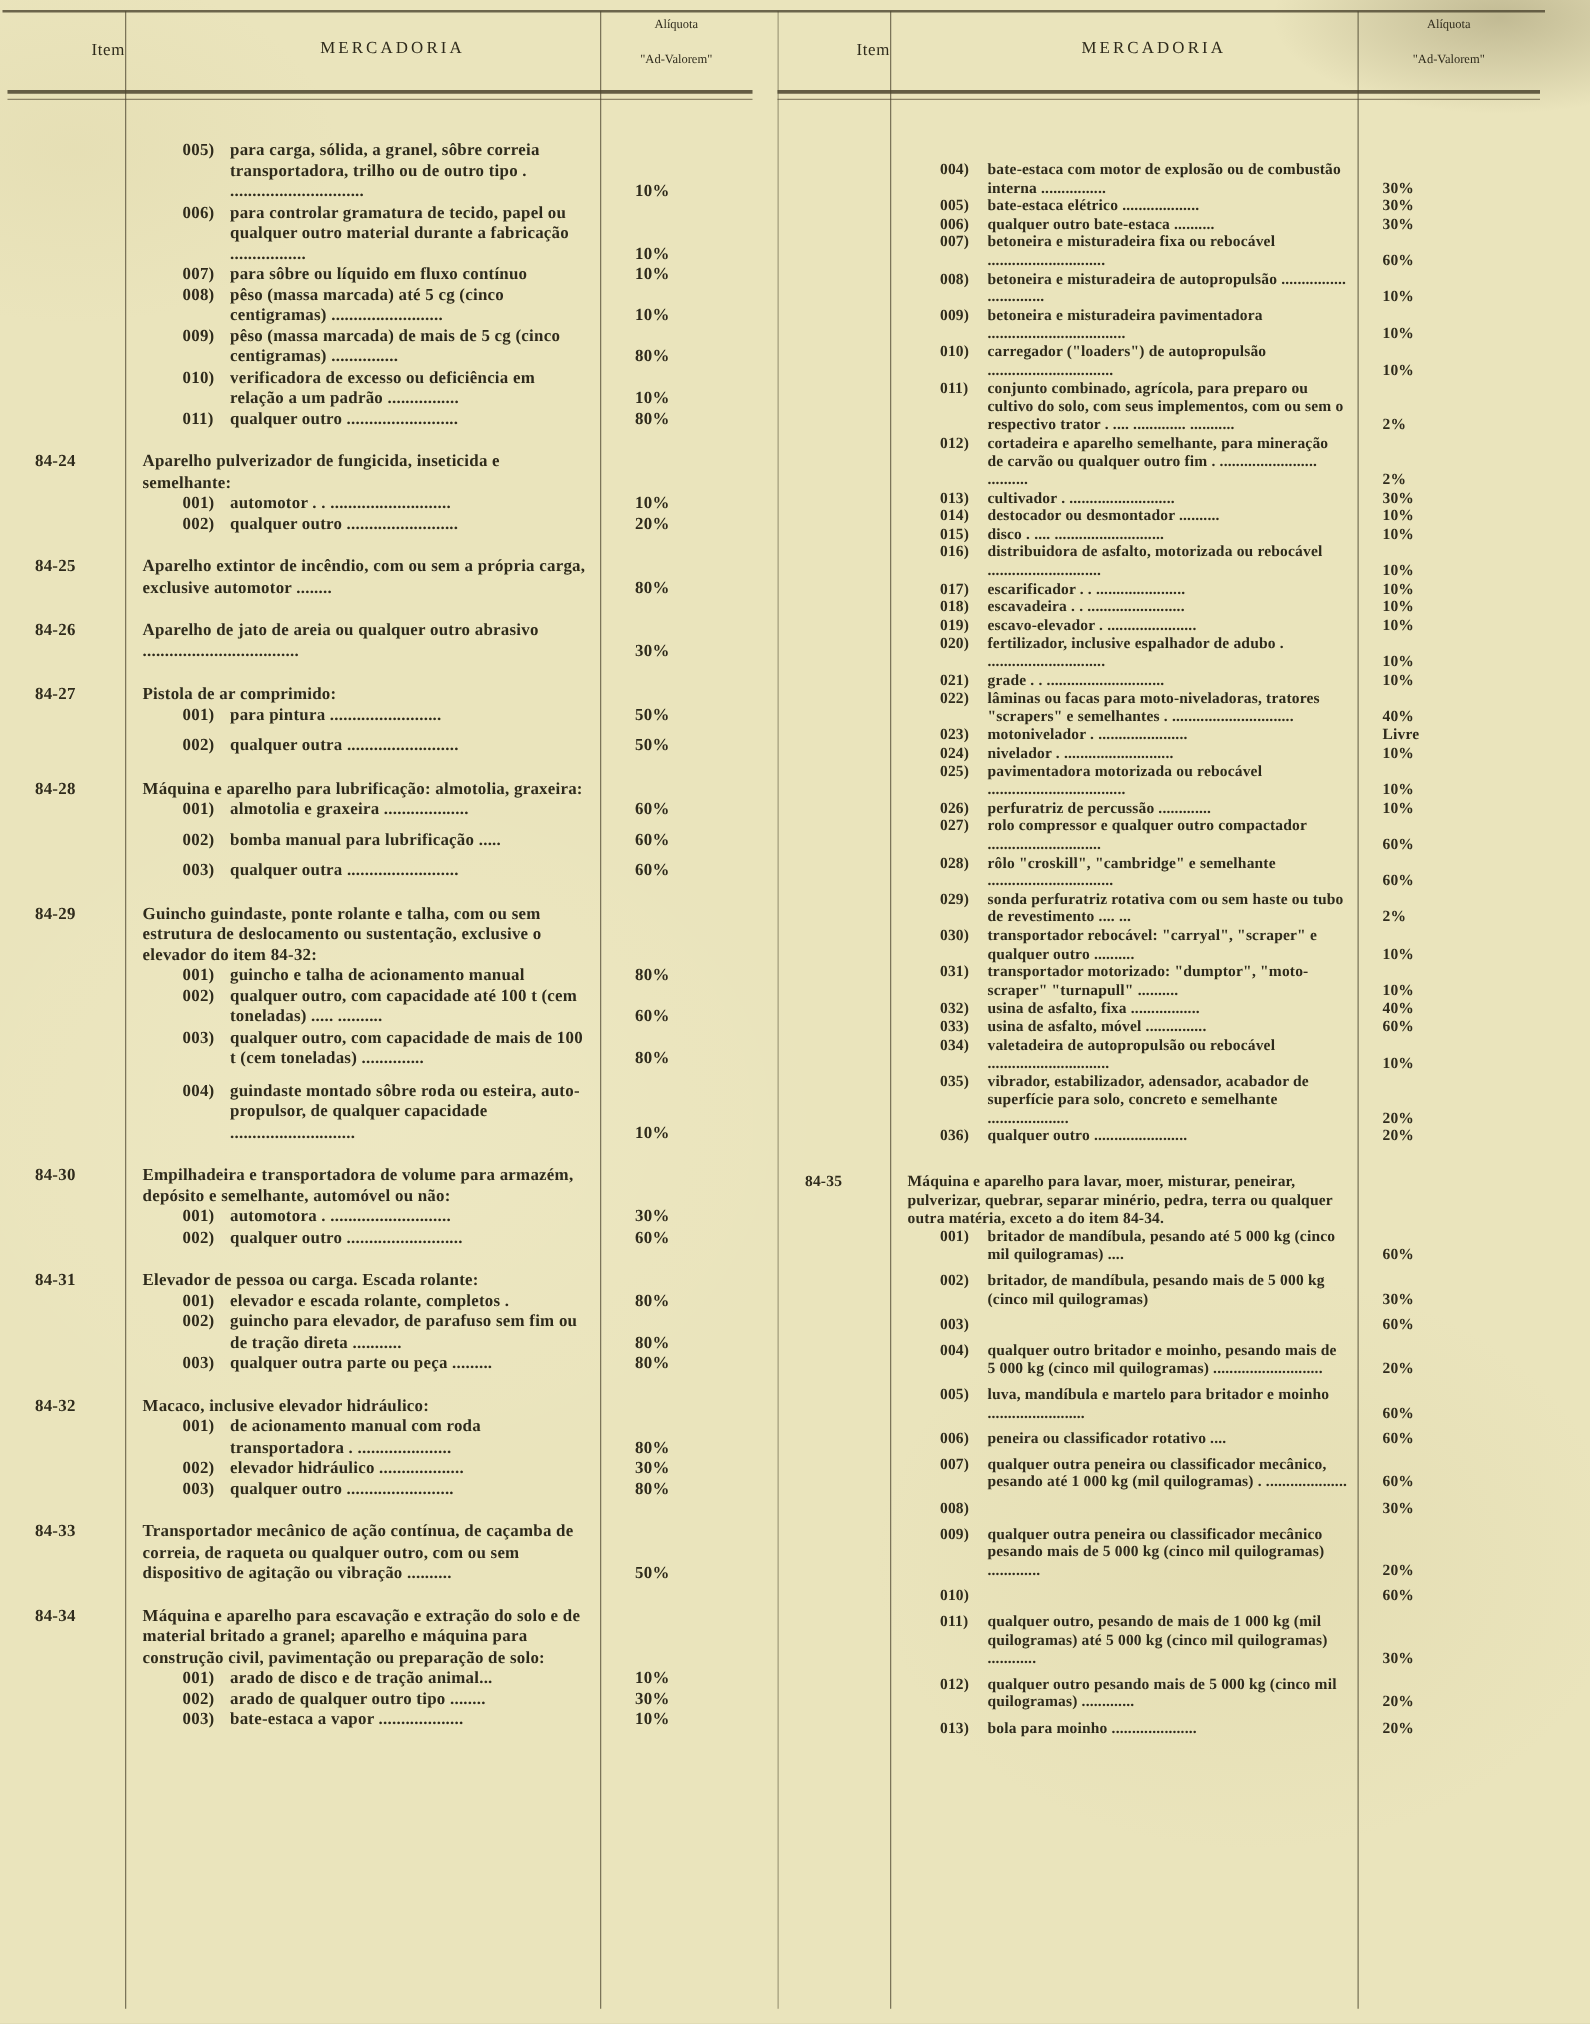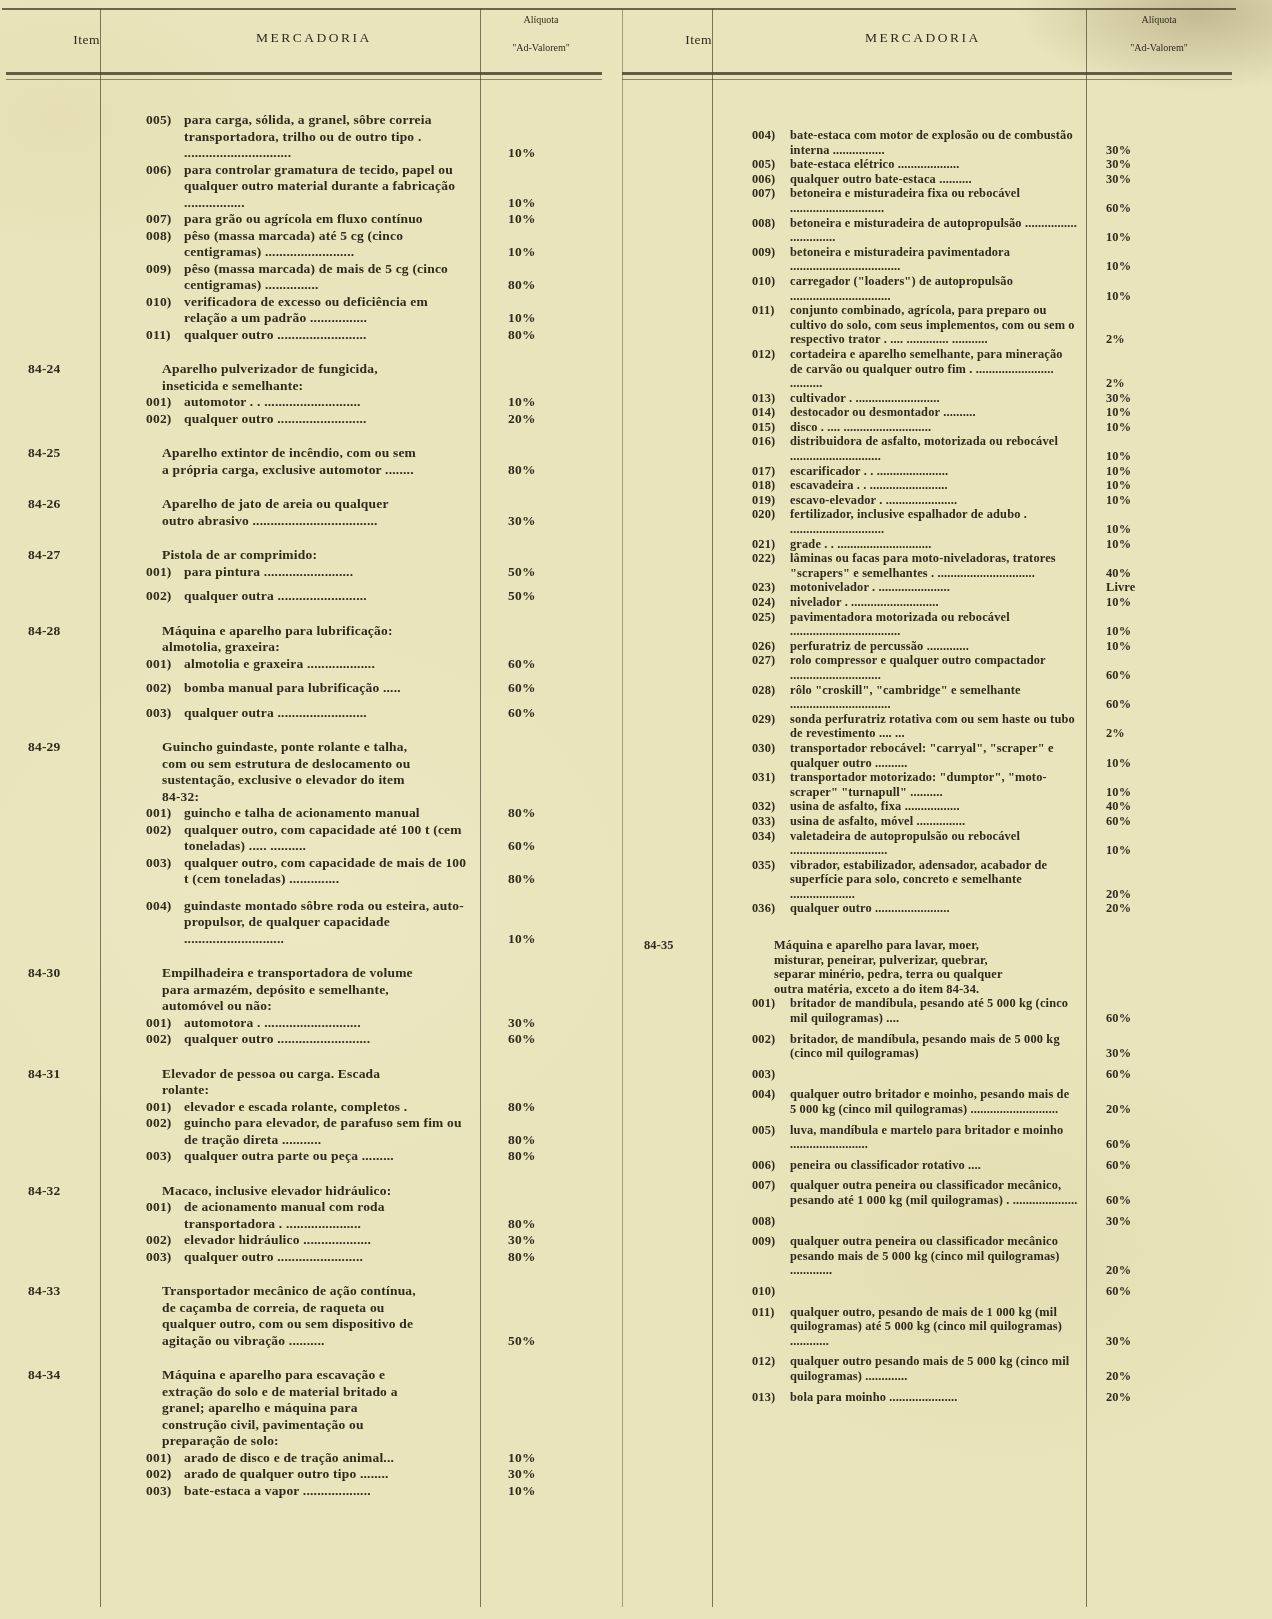--- a/index.html
+++ b/index.html
@@ -49,21 +49,21 @@
   .half.left  .c-item { width: 94px; }
   .half.right .c-item { width: 90px; }
   .c-desc { flex: 1; box-sizing: border-box; padding: 0 8px 0 14px; }
   .c-desc.sub { display: flex; padding-left: 46px; }
   .half.right .c-desc.sub { padding-left: 40px; }
   .code { flex: none; width: 38px; }
   .stext { flex: 1; }
   .c-rate { flex: none; box-sizing: border-box; display: flex; align-items: flex-end; }
   .half.left  .c-rate { width: 122px; padding-left: 28px; }
   .half.right .c-rate { width: 146px; padding-left: 20px; }
-  .entry-gap { margin-top: 18px; gap: 48px; }
+  .entry-gap { margin-top: 18px; }
   .half.right .entry-gap { margin-top: 22px; }
   .first-sub { }
   .sub-gap { margin-top: 8px; }
   .half.right .sub-gap { margin-top: 6px; }
   .gap-before { margin-top: 10px; }
 </style>
 </head>
 <body>
 
 <div class="page">
@@ -96,21 +96,21 @@
           <div class="c-desc sub">
             <span class="code">006)</span>
             <span class="stext">para controlar gramatura de tecido, papel ou qualquer outro material durante a fabricação .................</span>
           </div>
           <div class="c-rate">10%</div>
         </div>
         <div class="row sub-row">
           <div class="c-item"></div>
           <div class="c-desc sub">
             <span class="code">007)</span>
-            <span class="stext">para grão ou agrícola em fluxo contínuo</span>
+            <span class="stext">para sôbre ou líquido em fluxo contínuo</span>
           </div>
           <div class="c-rate">10%</div>
         </div>
         <div class="row sub-row">
           <div class="c-item"></div>
           <div class="c-desc sub">
             <span class="code">008)</span>
             <span class="stext">pêso (massa marcada) até 5 cg (cinco centigramas) .........................</span>
           </div>
           <div class="c-rate">10%</div>

